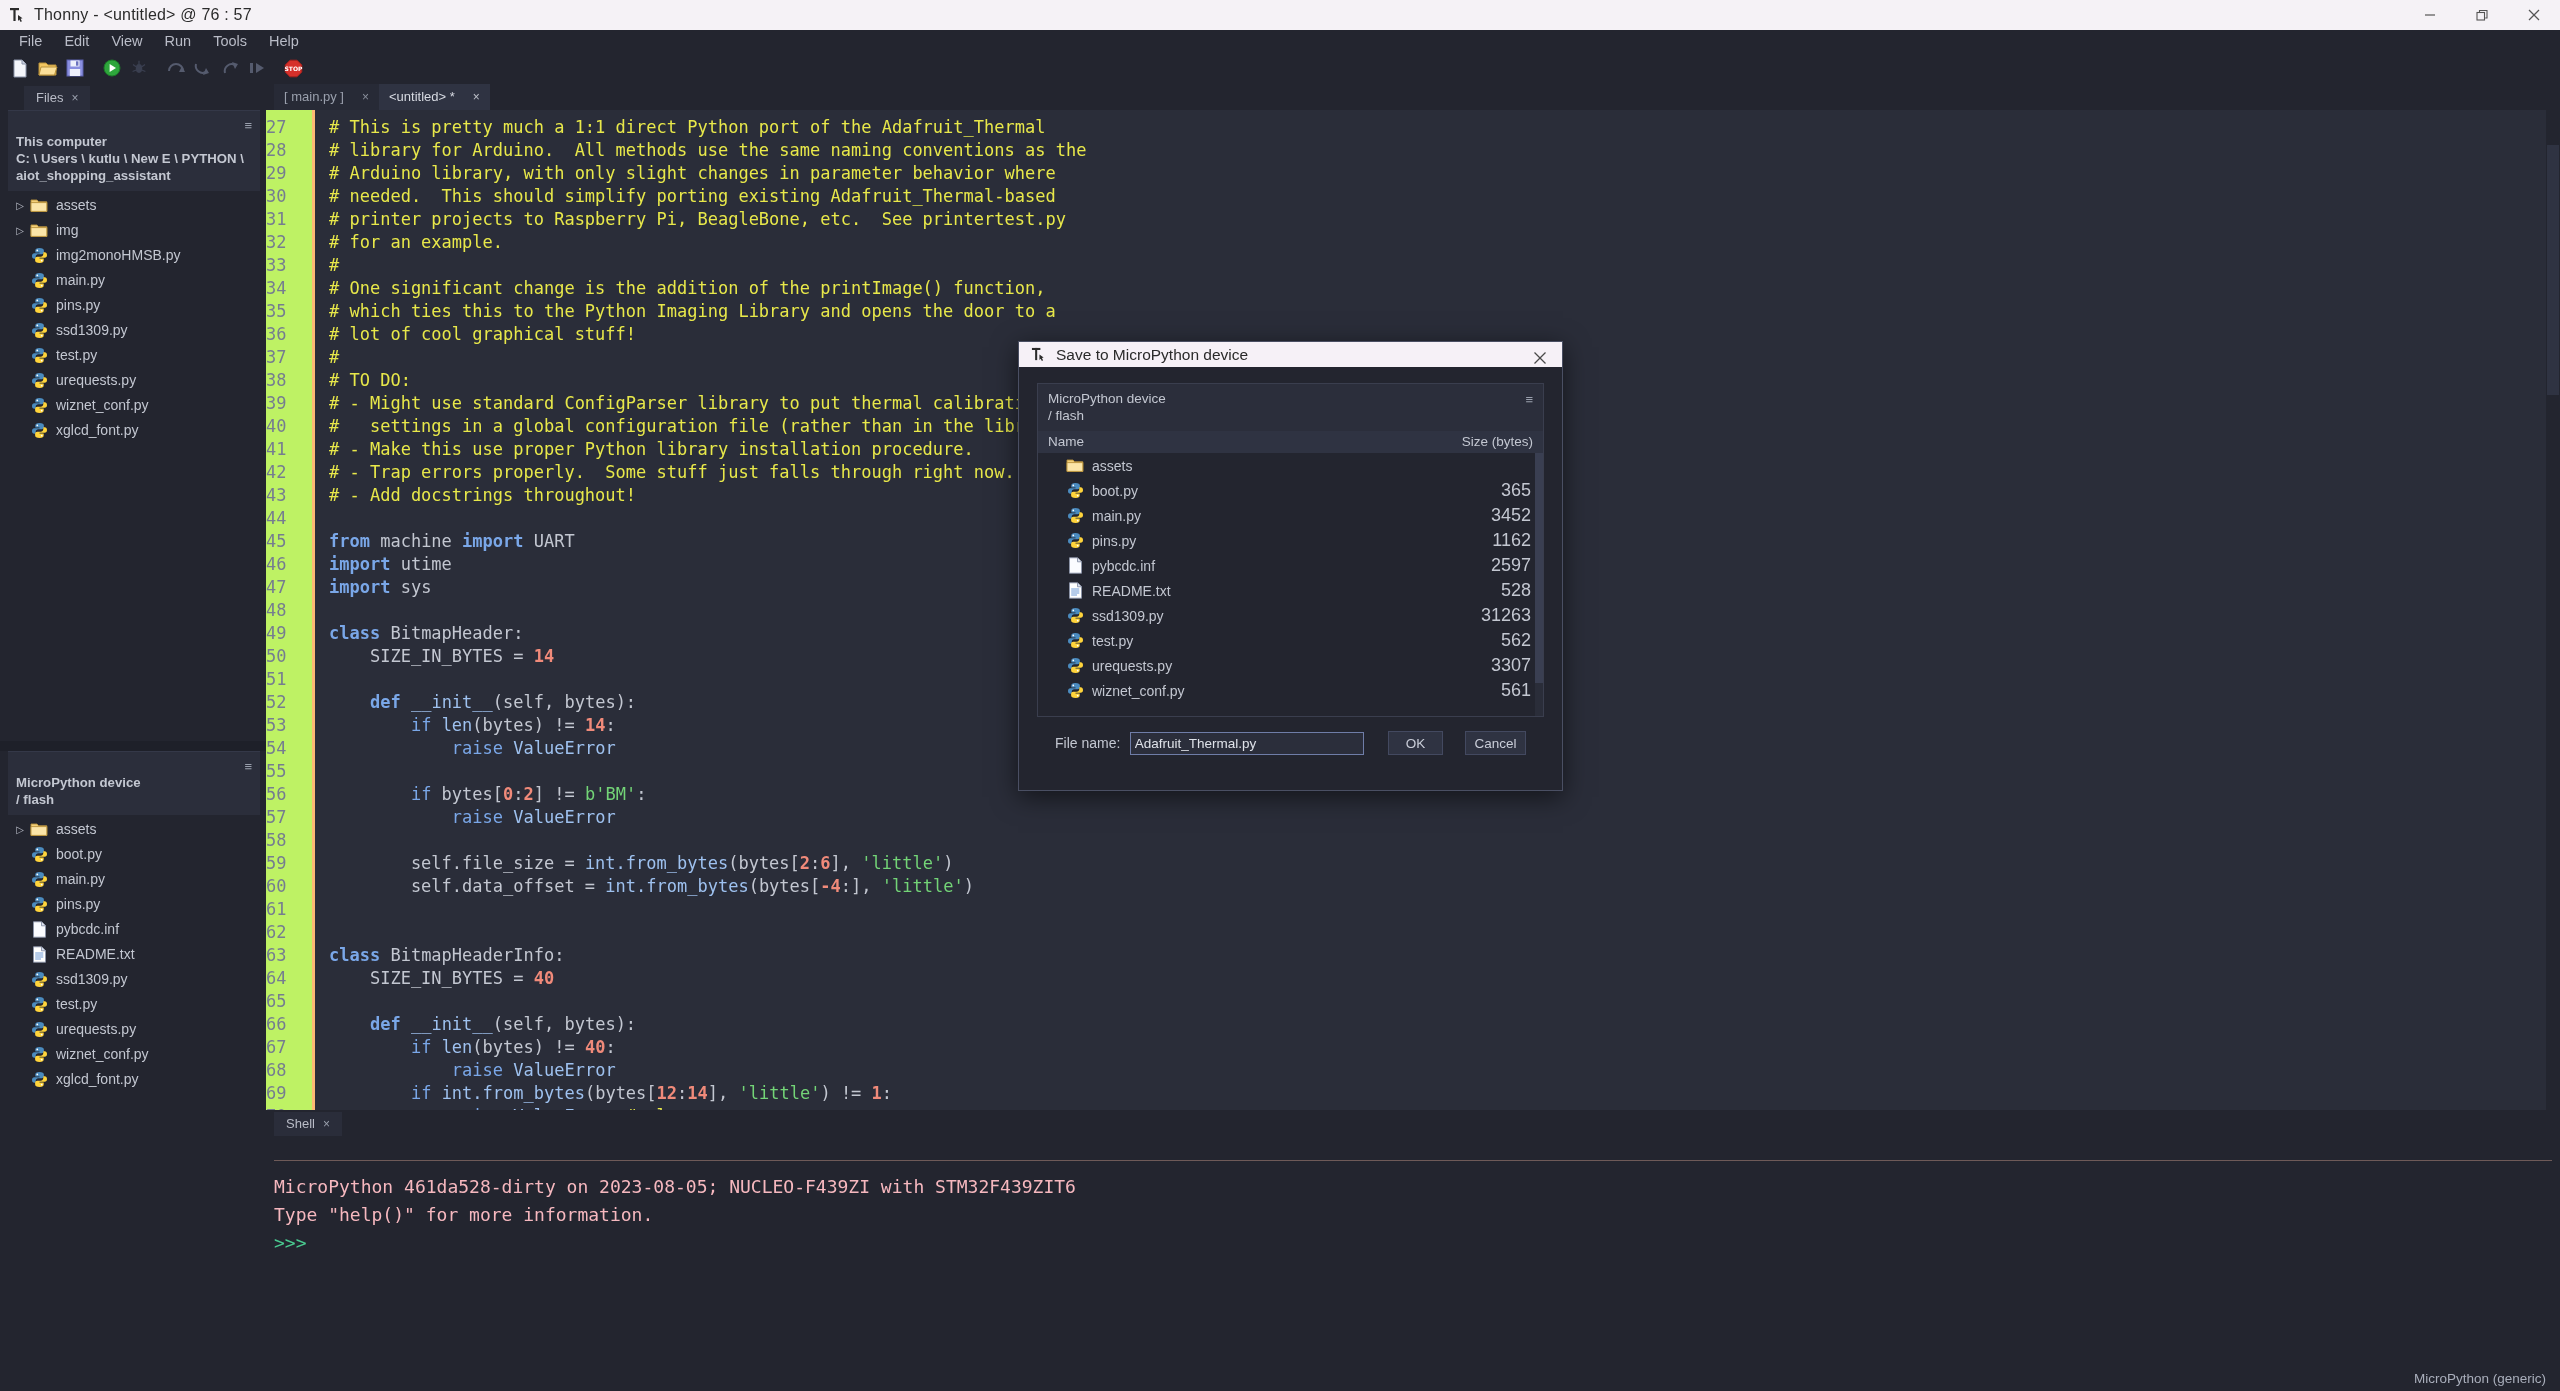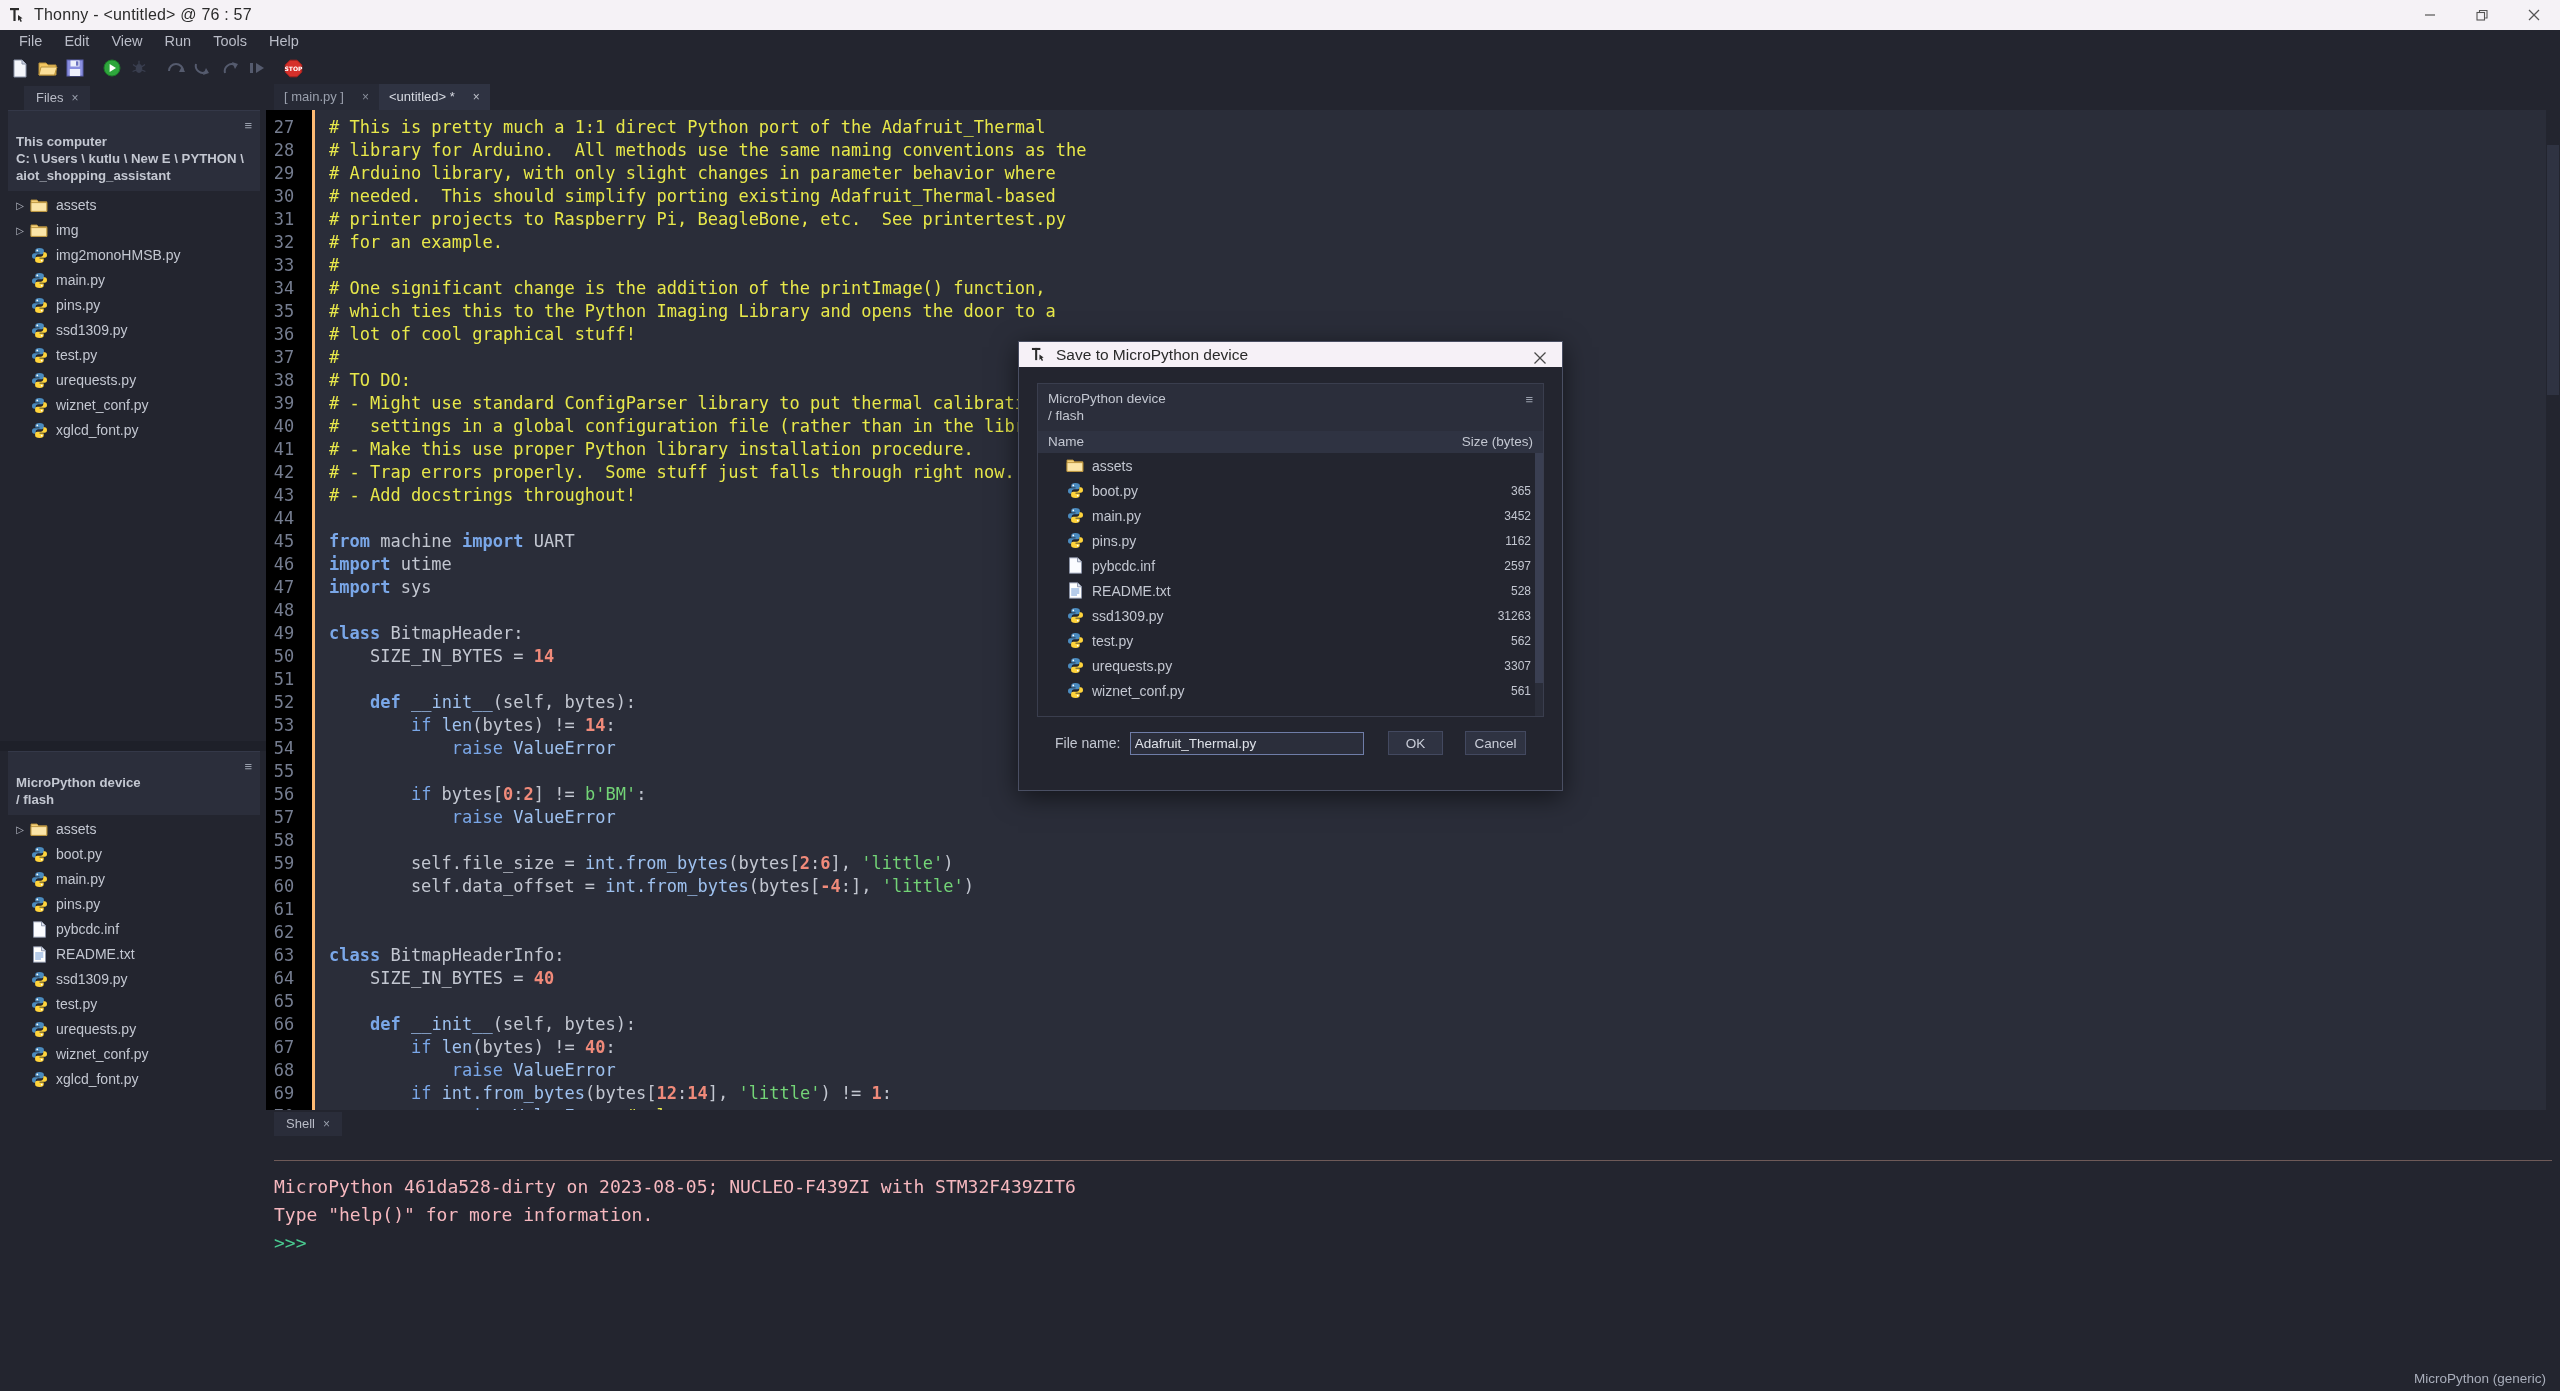--- a/index.html
+++ b/index.html
@@ -56,21 +56,21 @@
 
   
   .center { flex: 1; display: flex; flex-direction: column; min-width: 0; background: #1e2029; }
 
   .editor-tabs { height: 26px; display: flex; align-items: flex-end; background: #23252f; padding-left: 8px; }
   .etab { font-size: 13px; padding: 5px 10px 6px 10px; display: flex; align-items: center; gap: 18px; color: #9aa0ad; background: #272a36;}
   .etab.active { background: #2f3342; color: #d7dae2; }
   .etab .x { font-size: 12px; opacity: .85; }
 
   .editor-wrap { flex: 1; display: flex; position: relative; background: #2a2d39; overflow: hidden; }
-  .gutter { width: 46px; background: #000000; text-align: center; padding-right: 10px; padding-top: 6px; flex: 0 0 46px;}
+  .gutter { width: 46px; background: #bef264; text-align: left; padding-right: 10px; padding-top: 6px; flex: 0 0 46px;}
   .gutter div { font-family: "DejaVu Sans Mono", monospace; font-size: 17px; line-height: 23px; color: #757d90; }
   .code-col { flex: 1; padding-top: 6px; padding-left: 14px; border-left: 3px solid #fdba74; overflow: hidden; white-space: pre; }
   .code-col div { font-family: "DejaVu Sans Mono", monospace; font-size: 17px; line-height: 23px; color: #c3c7d1; white-space: pre; }
   .cmt { color: #e8e84a; }
   .kw  { color: #7aa7e8; font-weight: bold; }
   .kw2 { color: #7aa7e8; }
   .num { color: #f08a7a; font-weight: bold;}
   .str { color: #73d477; }
   .nm  { color: #c3c7d1; }
   .fn  { color: #9ec1ef; }
@@ -101,21 +101,21 @@
   .dlg-close { position: absolute; right: 0; top: 0; width: 44px; height: 31px; display: flex; align-items: center; justify-content: center; }
   .dlg-body { padding: 16px 18px 0 18px; }
   .dlg-pathhead { background: #2b2e3b; padding: 6px 10px 7px 10px; position: relative; border: 1px solid #3a3e4e; border-bottom: none; }
   .dlg-pathhead .line { font-size: 13.5px; color: #c3c7d1; line-height: 17px;}
   .dlg-pathhead .burger { position: absolute; right: 10px; top: 8px; font-size: 13px; color: #9aa0ad; }
   .dlg-colhdr { display: flex; justify-content: space-between; background: #2f3342; padding: 3px 10px 4px 10px; border-left:1px solid #3a3e4e; border-right:1px solid #3a3e4e;}
   .dlg-colhdr span { font-size: 13.5px; color: #c3c7d1; text-align: right; }
   .dlg-list { background: #23252f; height: 264px; overflow: hidden; border: 1px solid #3a3e4e; border-top: none; position: relative;}
   .dlg-row { height: 25px; display: flex; align-items: center; padding-left: 26px; padding-right: 12px; }
   .dlg-row .nm { font-size: 14px; color: #c3c7d1; flex: 1; }
-  .dlg-row .sz { font-size: 12px; color: #c3c7d1; }
+  .dlg-row .sz { font-size: 18px; color: #c3c7d1; }
   .dlg-scroll { position: absolute; right: 0; top: 0; width: 8px; height: 100%; background: #2a2d39; }
   .dlg-thumb { position: absolute; right: 0; top: 0; width: 8px; height: 230px; background: #3a3f52; }
   .dlg-foot { display: flex; align-items: center; padding: 14px 18px 0 18px; gap: 0; }
   .dlg-foot .lbl { font-size: 14px; color: #c3c7d1; width: 86px; }
   .dlg-input {
     width: 268px; height: 23px; background: #2b2e3b; border: 1px solid #6f7da8;
     color: #dfe2e9; font-size: 13.5px; padding: 2px 4px; font-family: "Liberation Sans", sans-serif;
   }
   .dlg-btn {
     width: 63px; height: 24px; background: #2f3342; border: 1px solid #3e4staff;

